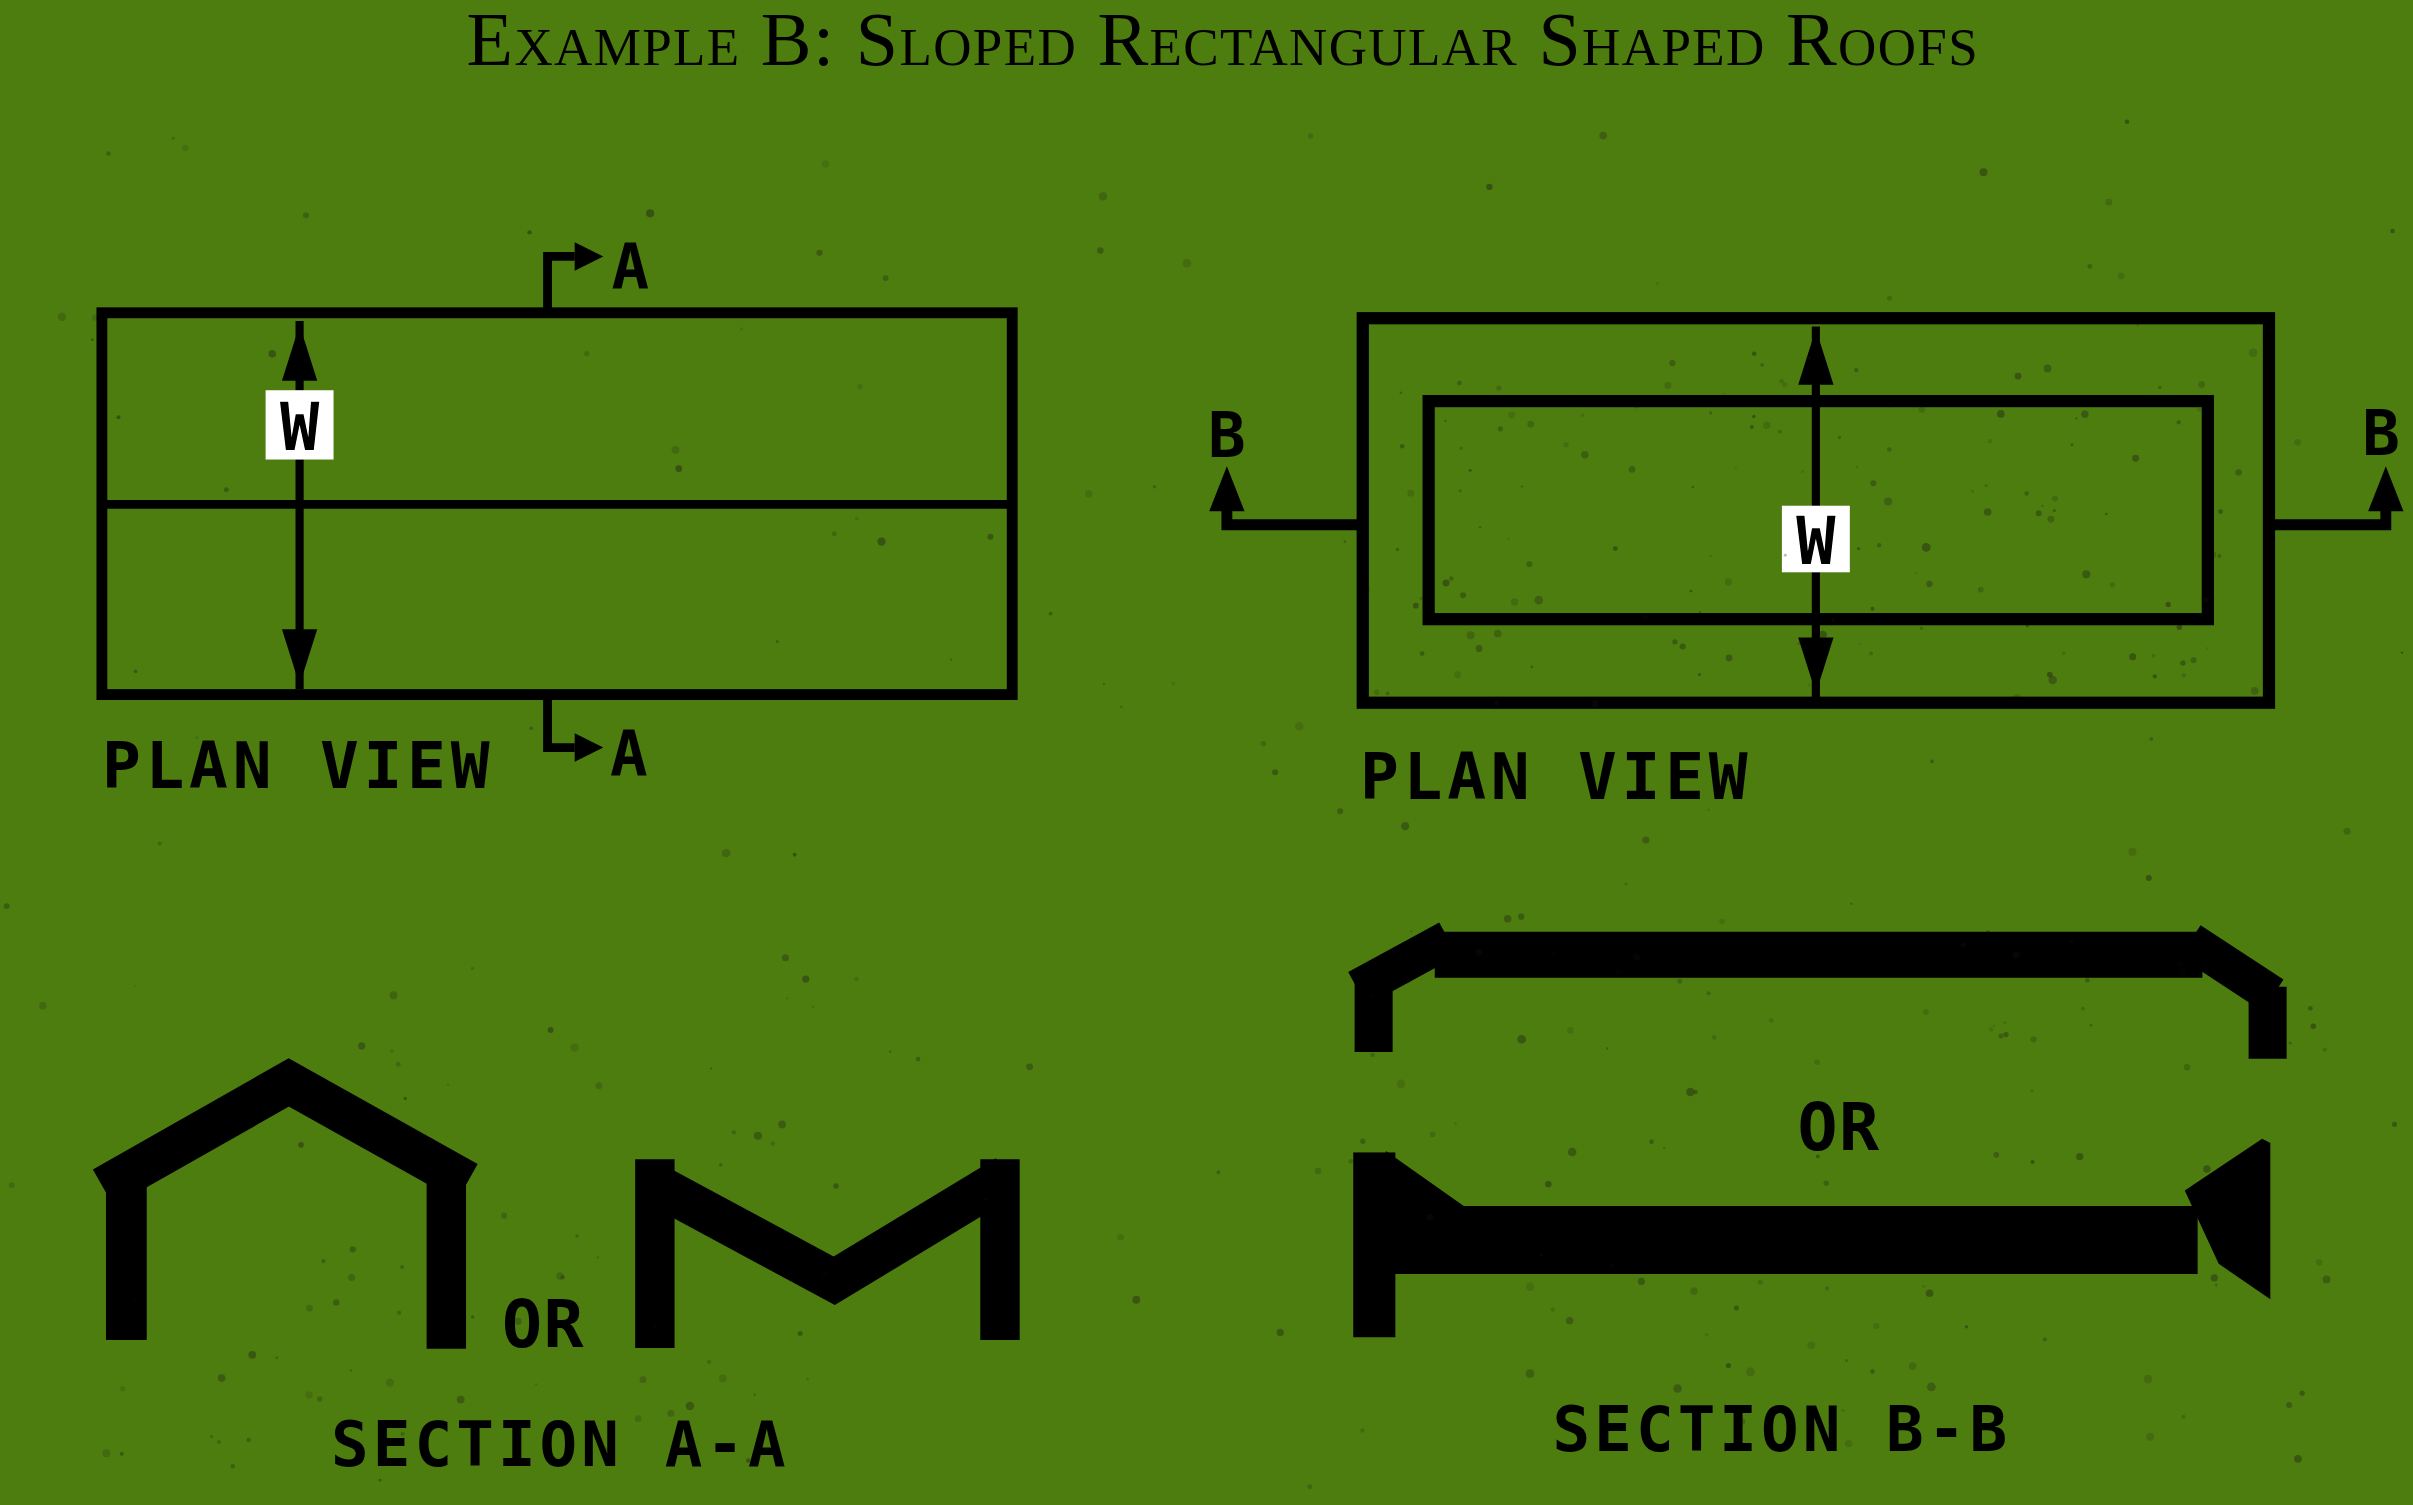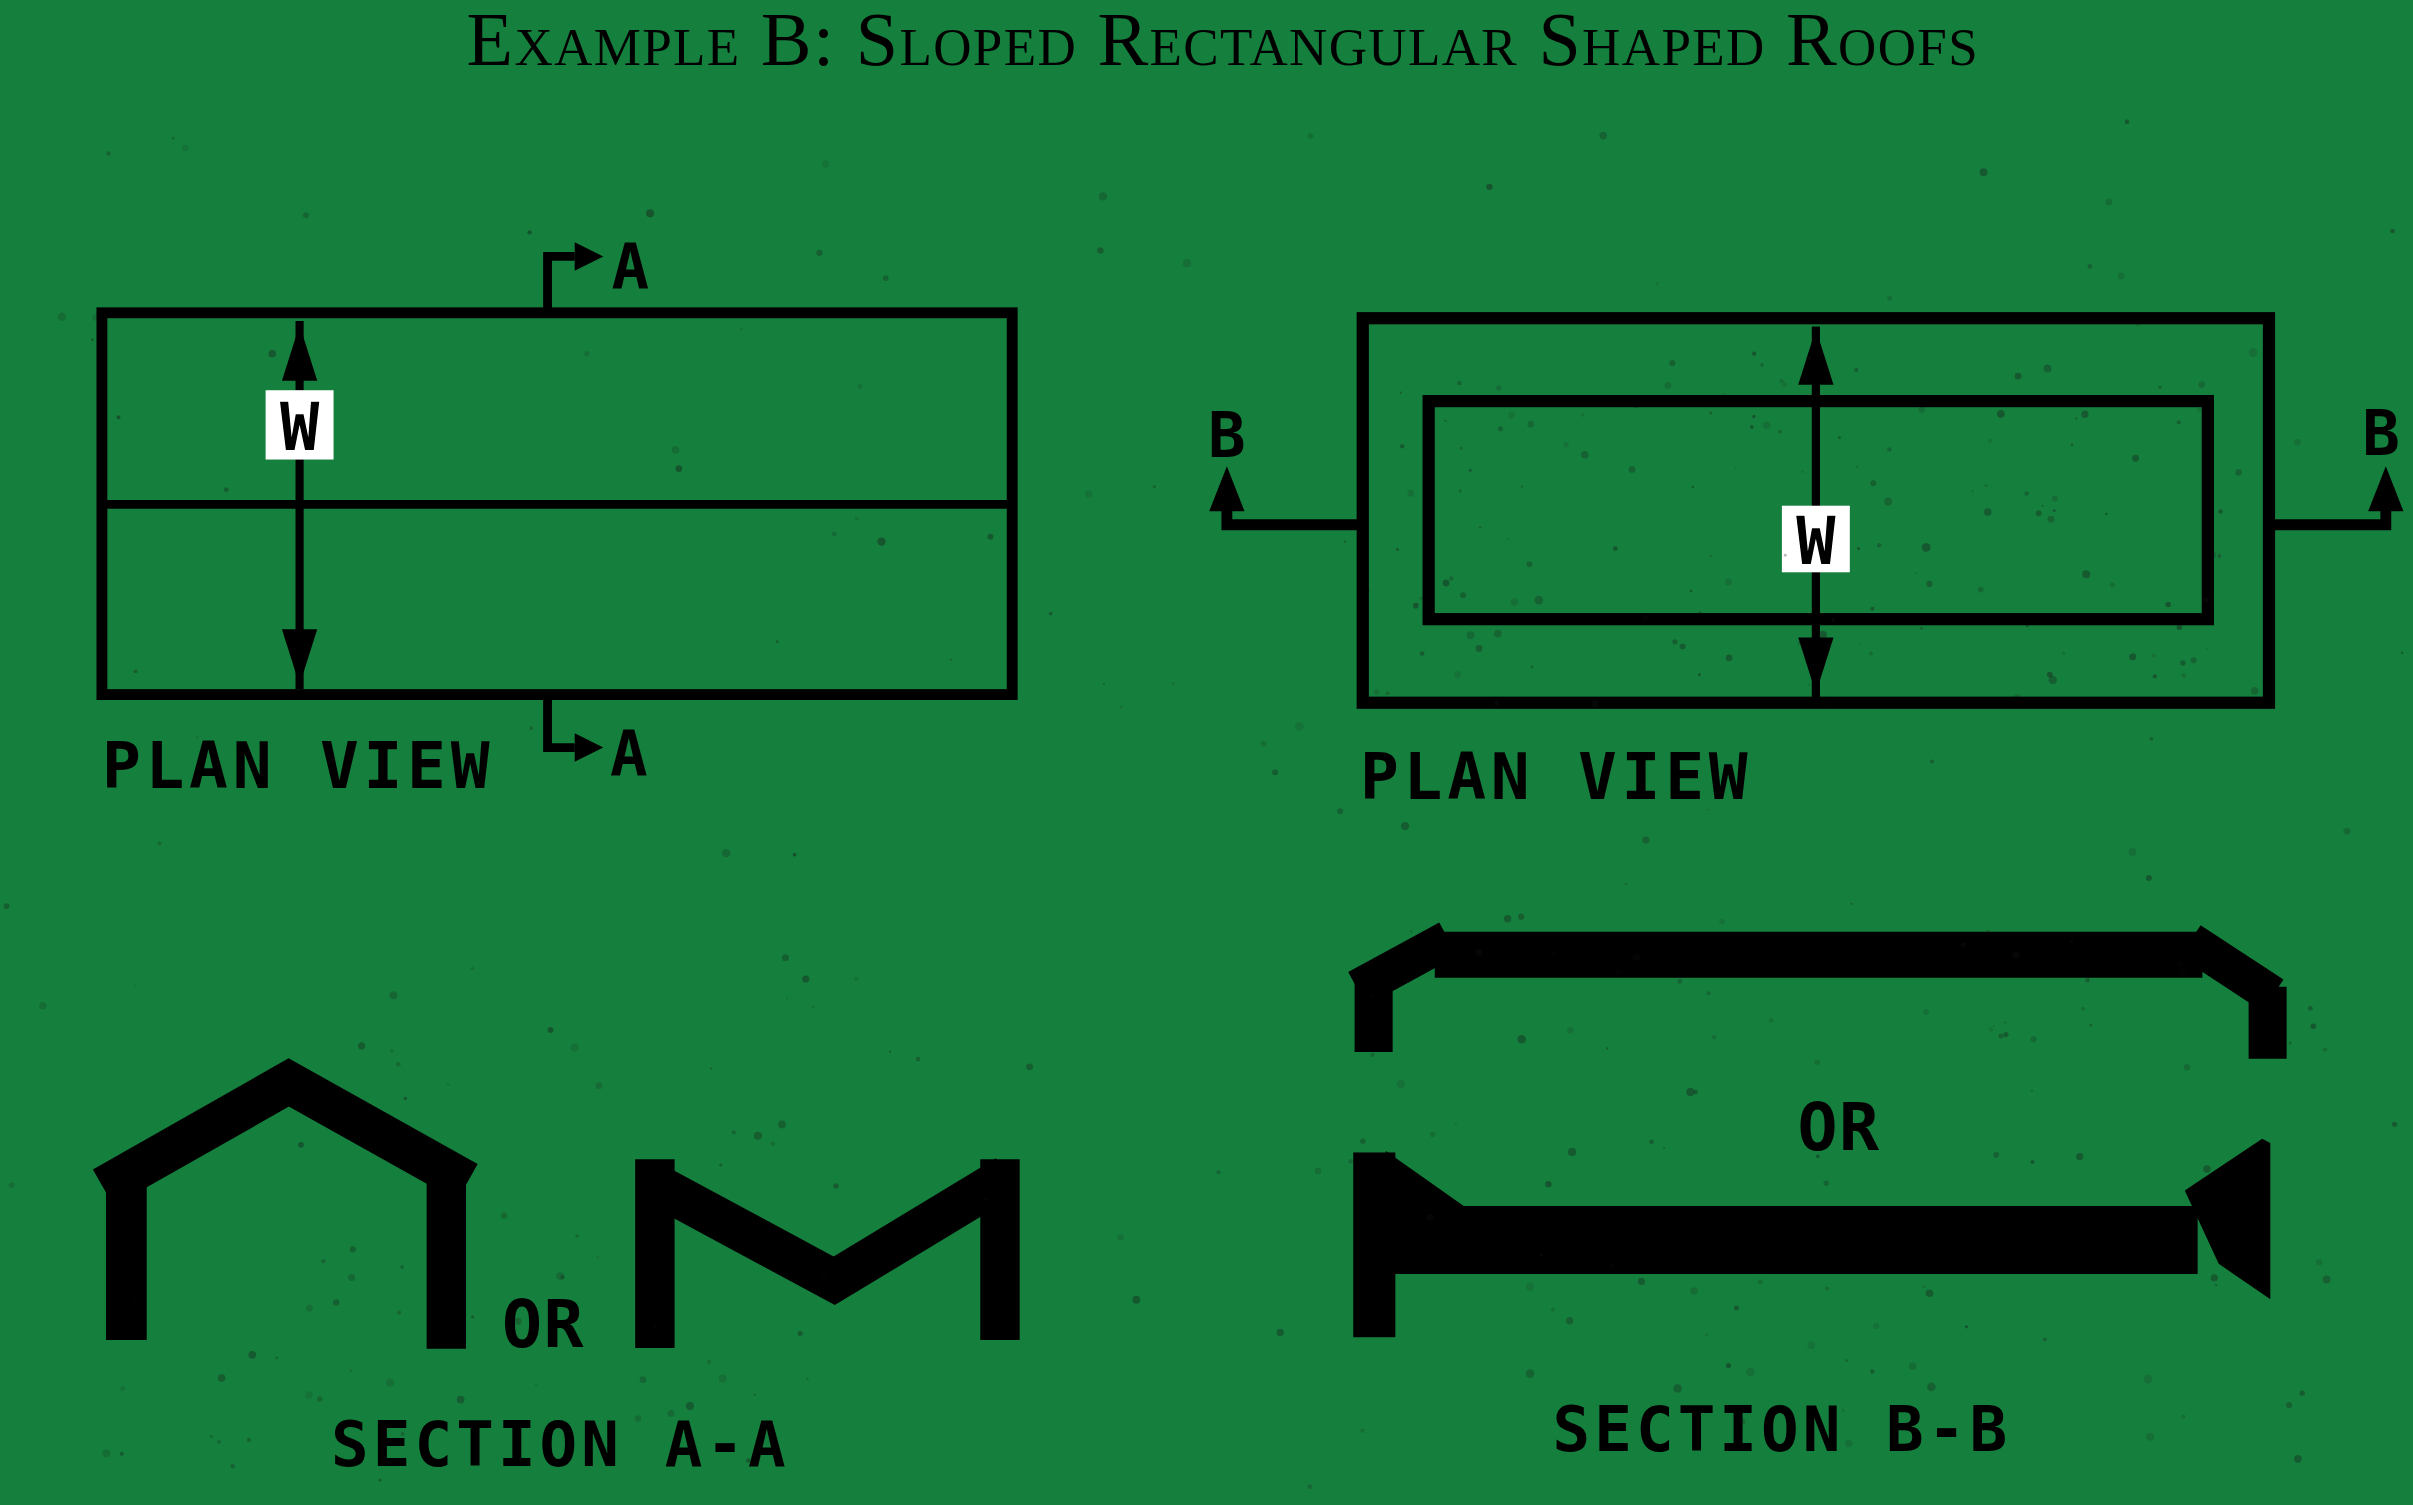--- a/index.html
+++ b/index.html
@@ -1,19 +1,19 @@
 <!DOCTYPE html>
 <html style="font-size:11px"><head>
 <meta charset="utf-8">
 <style>
   html,body{margin:0;padding:0;background:#ffffff;}
   .page{
     position:relative;
     width:2413px;height:1506px;
-    background:#15803d;
+    background:#4d7c0f;
     overflow:hidden;
     font-family:"Liberation Serif", serif;
   }
   svg.figure{display:block;width:2413px;height:1506px;filter:blur(0.4px) contrast(1.12);}
   text{fill:#0b0b0b;}
   .title-text{
     font-family:"Liberation Serif", serif;
     font-variant:small-caps;
     font-size:112px;
     letter-spacing:2px;

